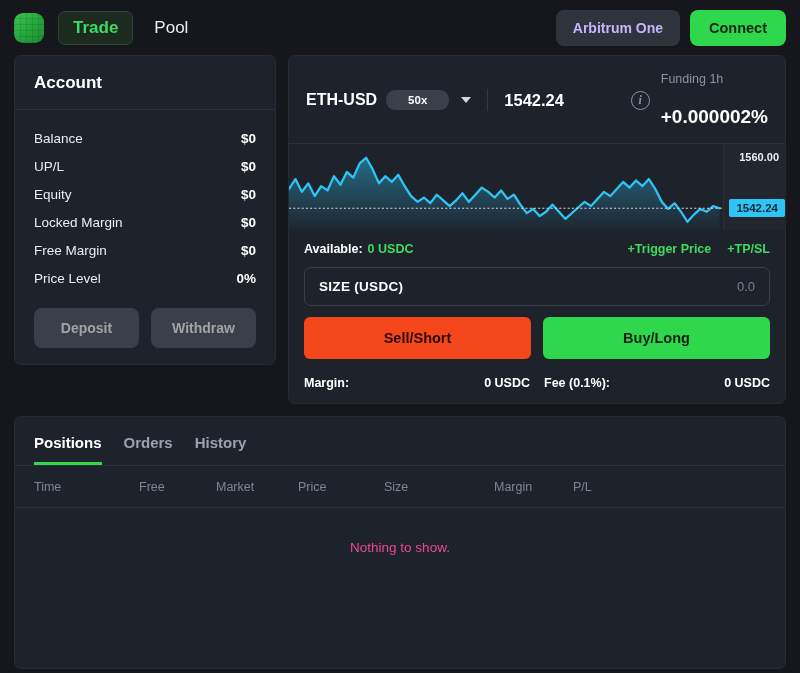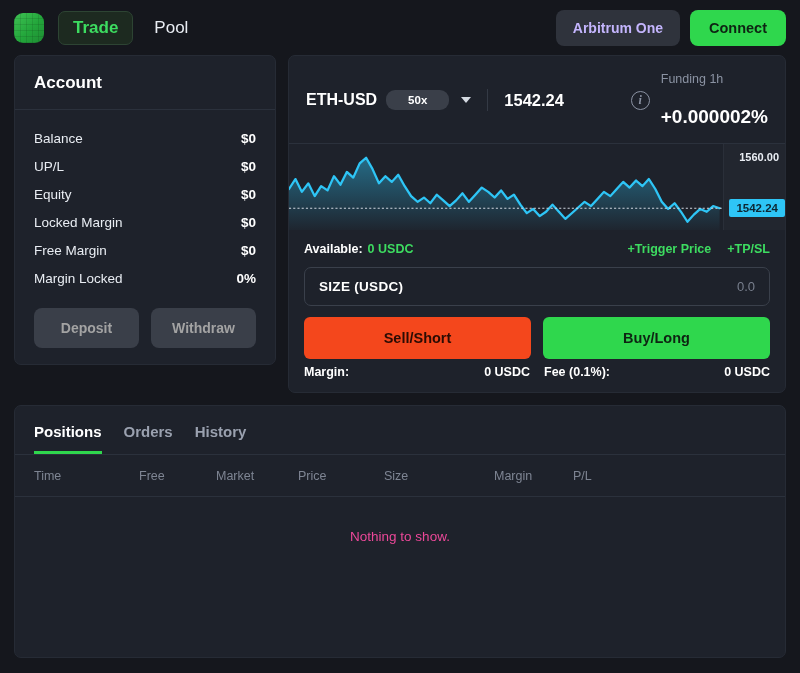--- a/index.html
+++ b/index.html
@@ -171,21 +171,21 @@
   .size-val { margin-left: auto; font-size: 13px; color: #787f8d; }
   .side-btns { display: flex; gap: 12px; margin-top: 11px; }
   .side-btn {
     flex: 1; padding: 13px 0;
     font-size: 14.5px; font-weight: bold;
     border: none; border-radius: 6px;
     cursor: pointer; font-family: inherit;
   }
   .sell { background: #f4471c; color: #2a0c04; }
   .buy  { background: #2fd74d; color: #0e2413; }
-  .fee-row { display: flex; margin-top: 6px; font-size: 12.5px; }
+  .fee-row { display: flex; margin-top: 17px; font-size: 12.5px; }
   .fee-cell { flex: 1; display: flex; justify-content: space-between; }
   .fee-cell + .fee-cell { margin-left: 14px; }
   .fee-lbl { color: #fff; font-weight: bold; }
   .fee-val { color: #fff; font-weight: bold; }
 
   
   .bottom { margin: 12px 14px 0; height: 253px; }
   .tabs { display: flex; gap: 22px; padding: 17px 19px 0; }
   .tab {
     font-size: 15px; font-weight: bold;
@@ -239,21 +239,21 @@
       </div>
       <div class="acct-row">
         <span>Locked Margin</span>
         <span class="acct-val">$0</span>
       </div>
       <div class="acct-row">
         <span>Free Margin</span>
         <span class="acct-val">$0</span>
       </div>
       <div class="acct-row">
-        <span>Margin Locked</span>
+        <span>Price Level</span>
         <span class="acct-val">0%</span>
       </div>
       <div class="acct-actions">
         <button class="acct-btn">Deposit</button>
         <button class="acct-btn">Withdraw</button>
       </div>
     </div>
   </div>
 
   <div class="panel trade">

